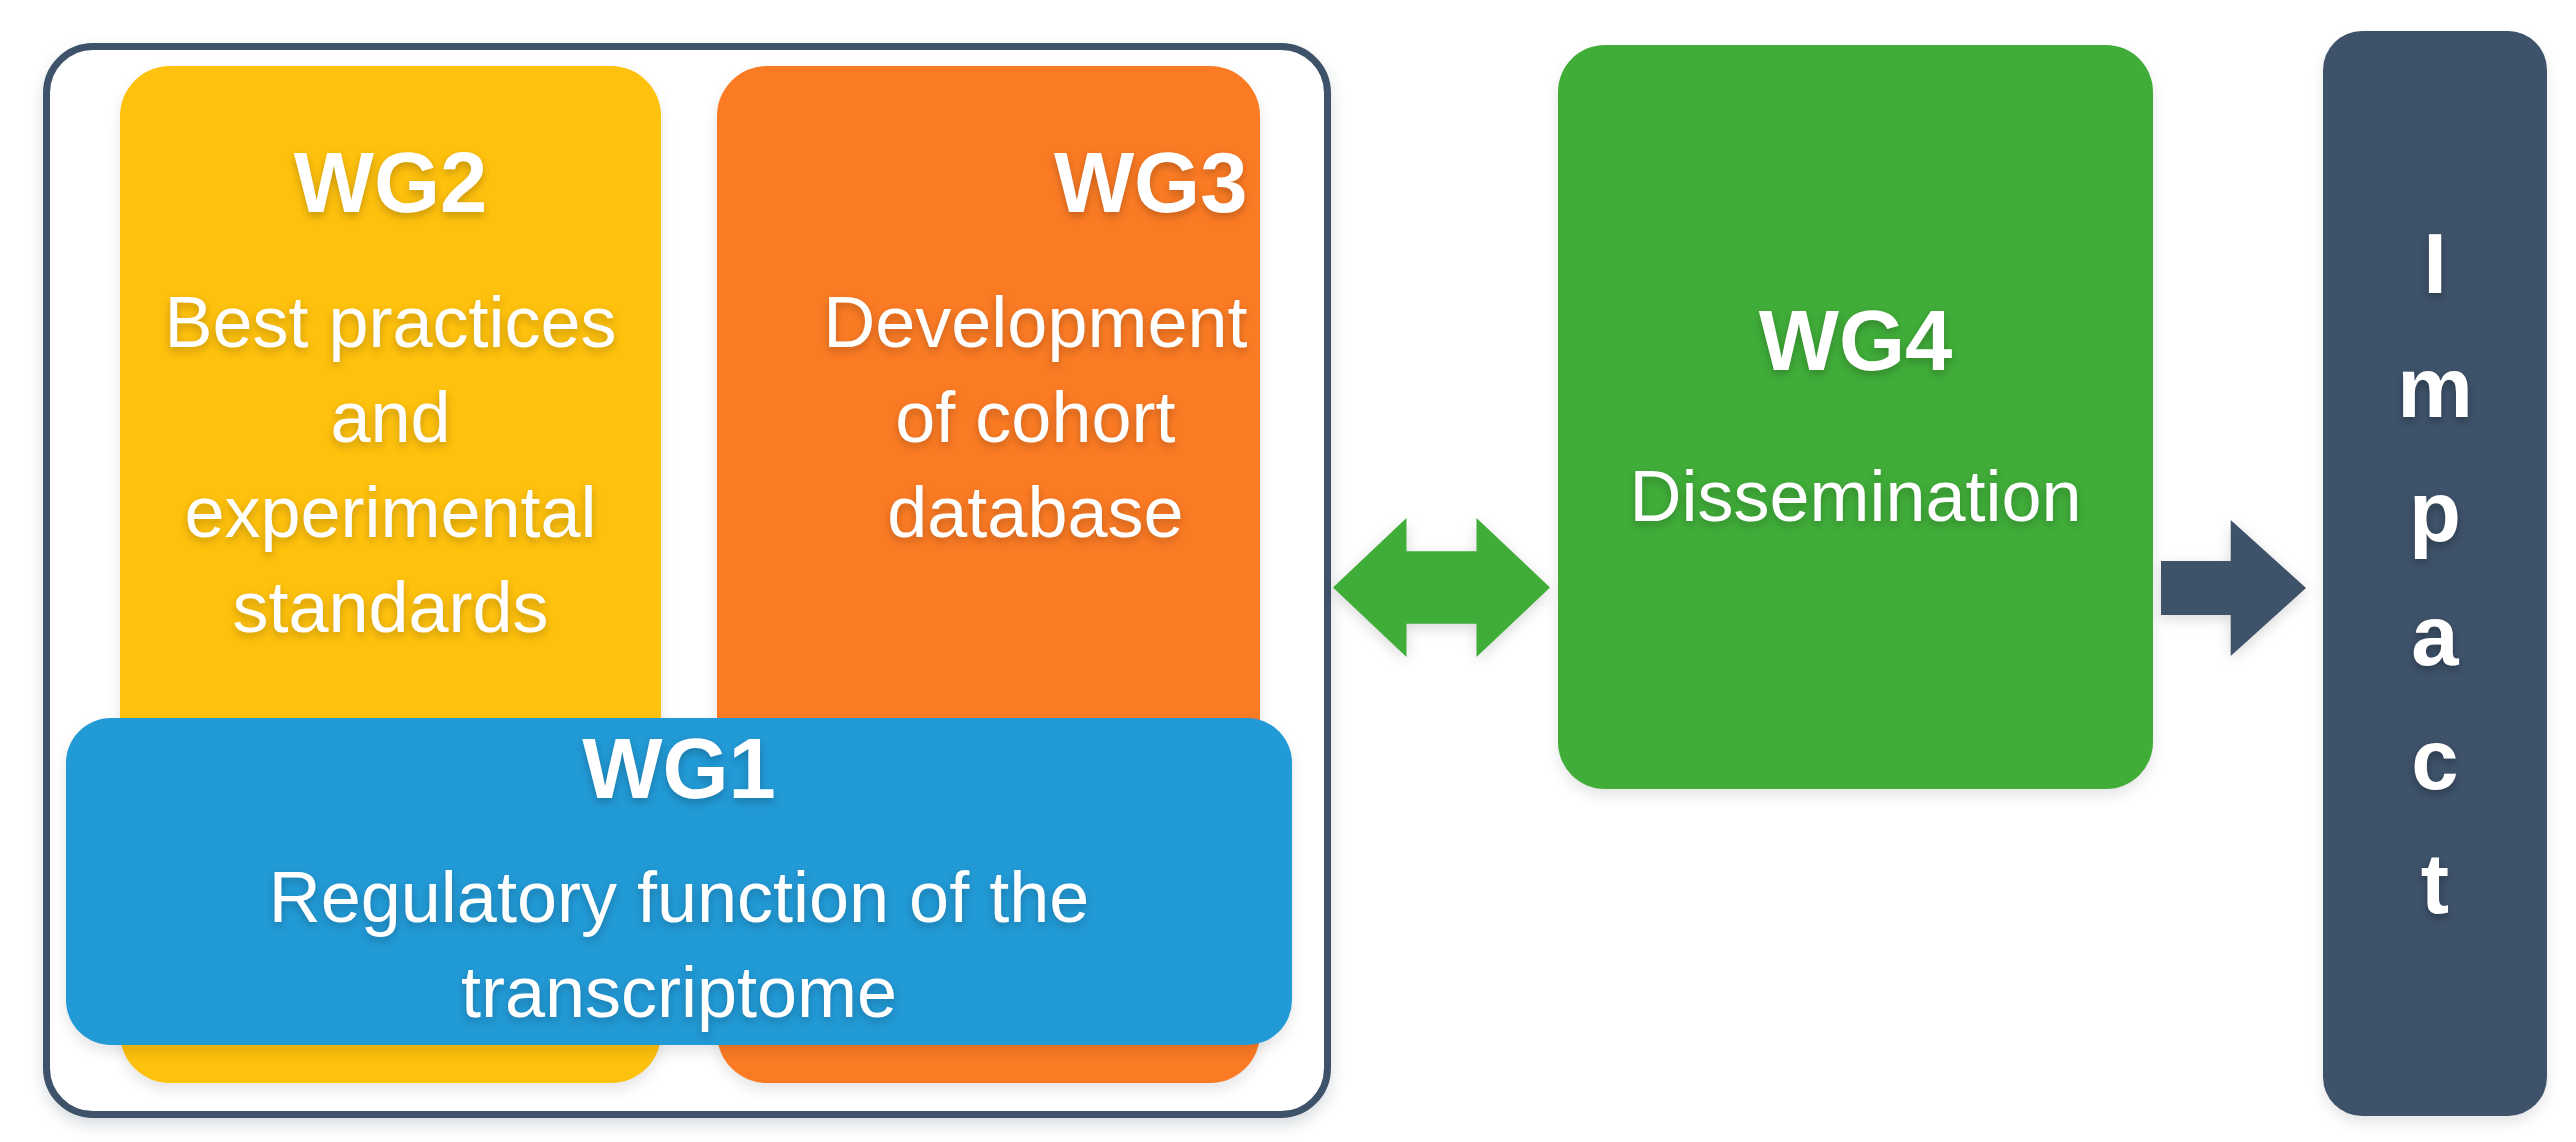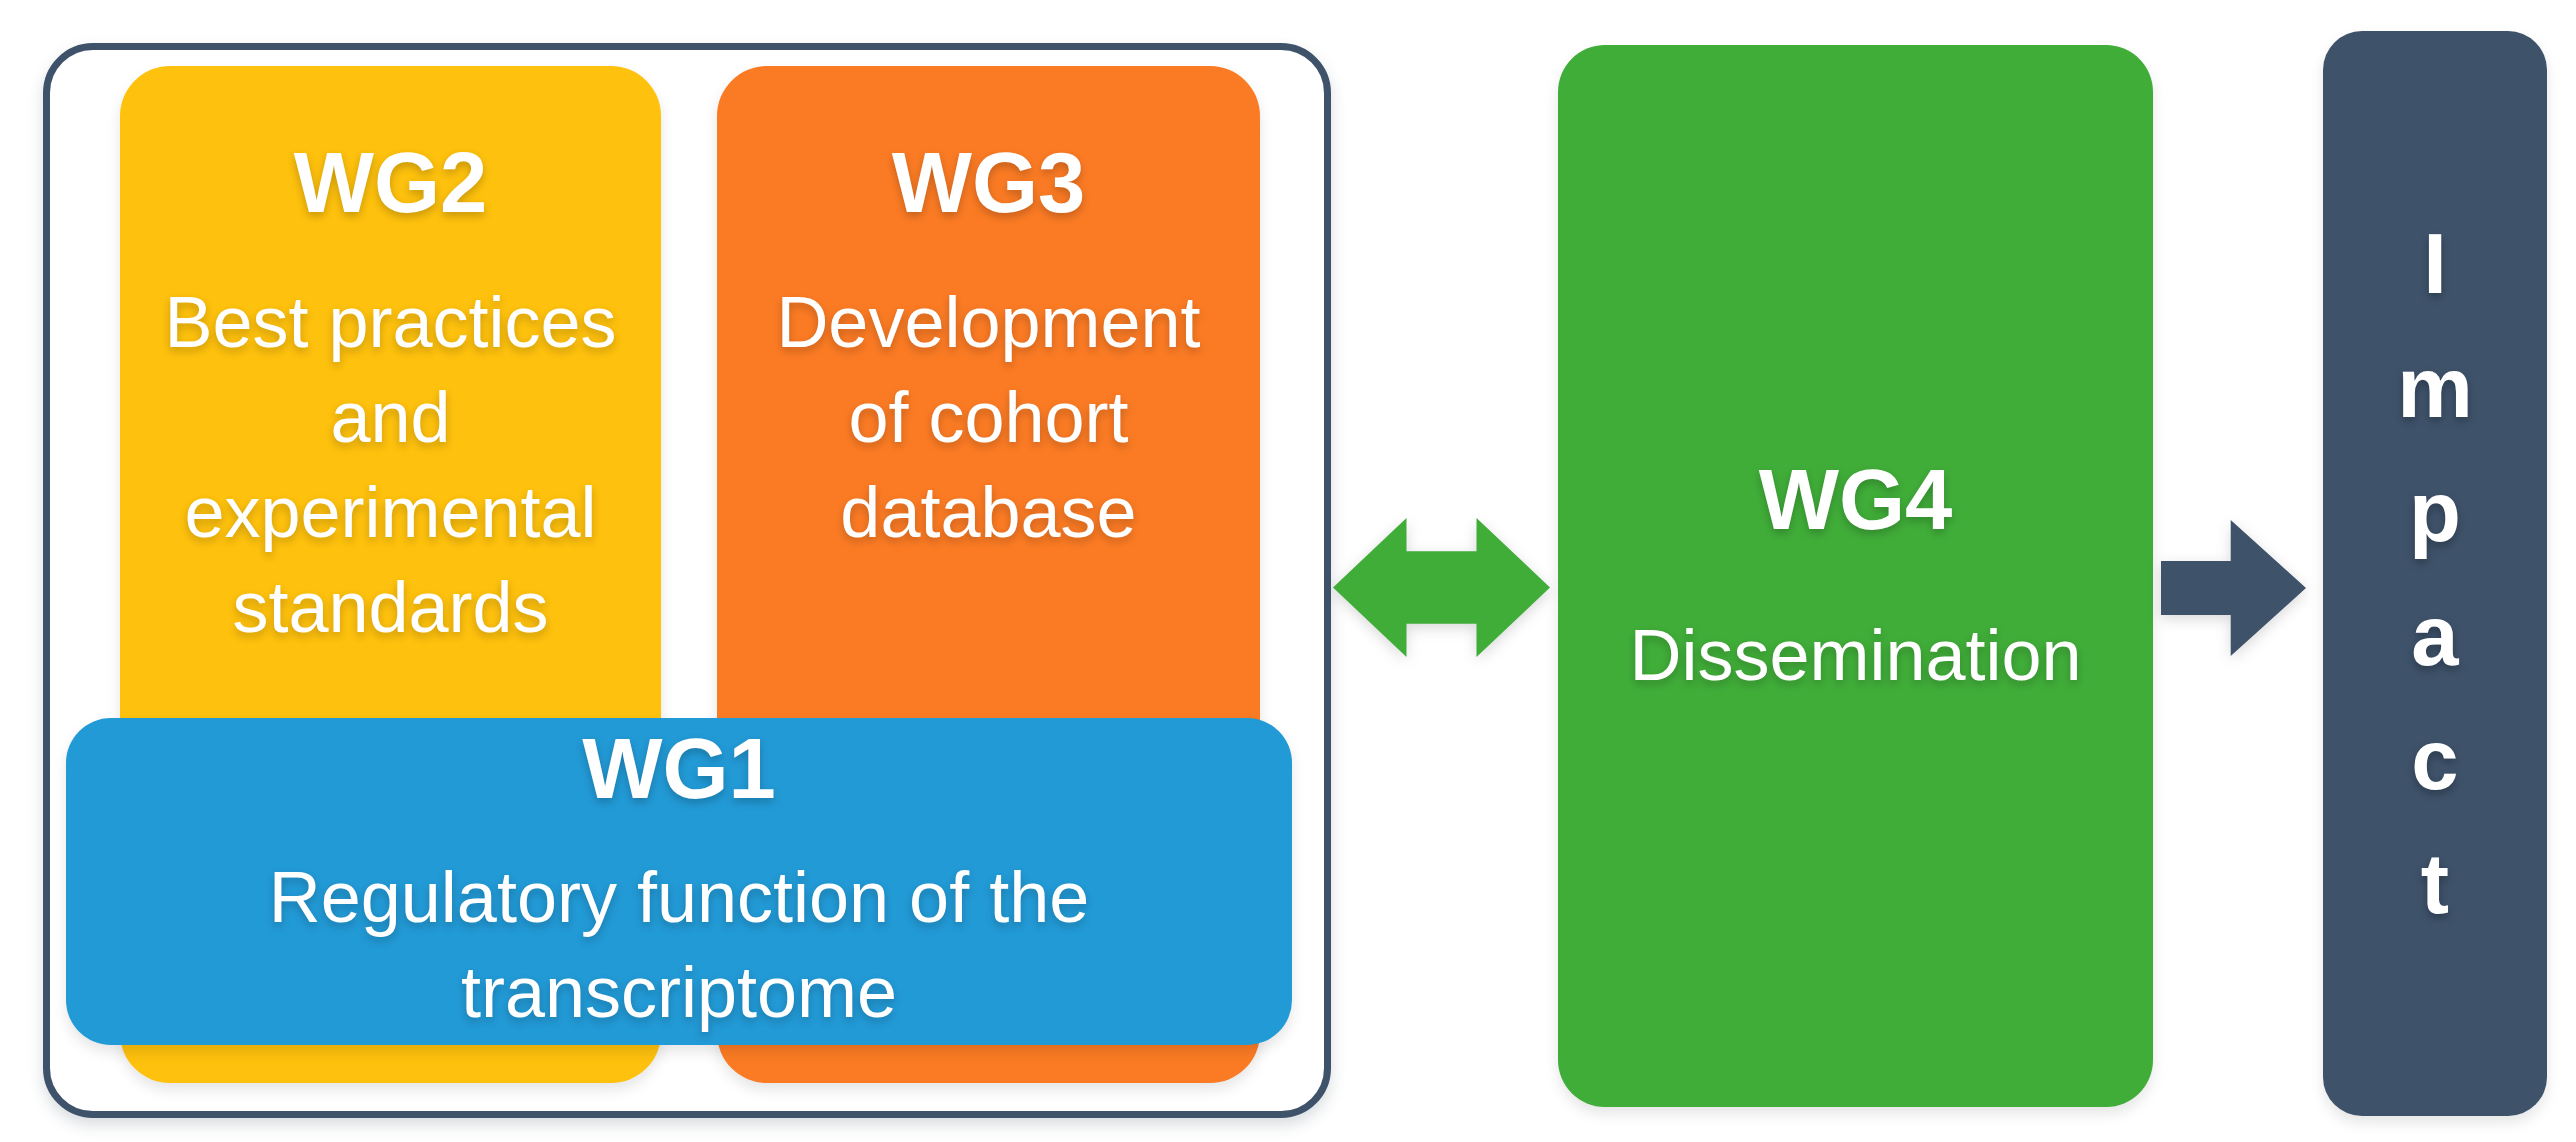--- a/index.html
+++ b/index.html
@@ -34,29 +34,30 @@
   }
   .wg2{
     left:120px;top:66px;width:541px;height:1017px;
     background:var(--c-yellow);border-radius:50px;
     padding:66px 12.5px 0 12.5px;
   }
   .wg3{
     left:717px;top:66px;width:543px;height:1017px;
     background:var(--c-orange);border-radius:50px;
     padding:66px 12.5px 0 12.5px;
+    align-items:flex-end;
   }
   .wg1{
     left:66px;top:718px;width:1226px;height:327px;
     background:var(--c-blue);border-radius:45px;
     justify-content:flex-start;row-gap:12.5px;
     padding:0 14px;
   }
   .wg4{
-    left:1558px;top:45px;width:595px;height:1062px;
+    left:1558px;top:45px;width:595px;height:744px;
     background:var(--c-green);border-radius:47px;
     justify-content:center;row-gap:40px;
     padding:0 4px;
   }
   .impact{
     left:2323px;top:31px;width:224px;height:1085px;
     background:var(--c-slate);border-radius:39px;
     justify-content:center;
   }
   .box-title{

